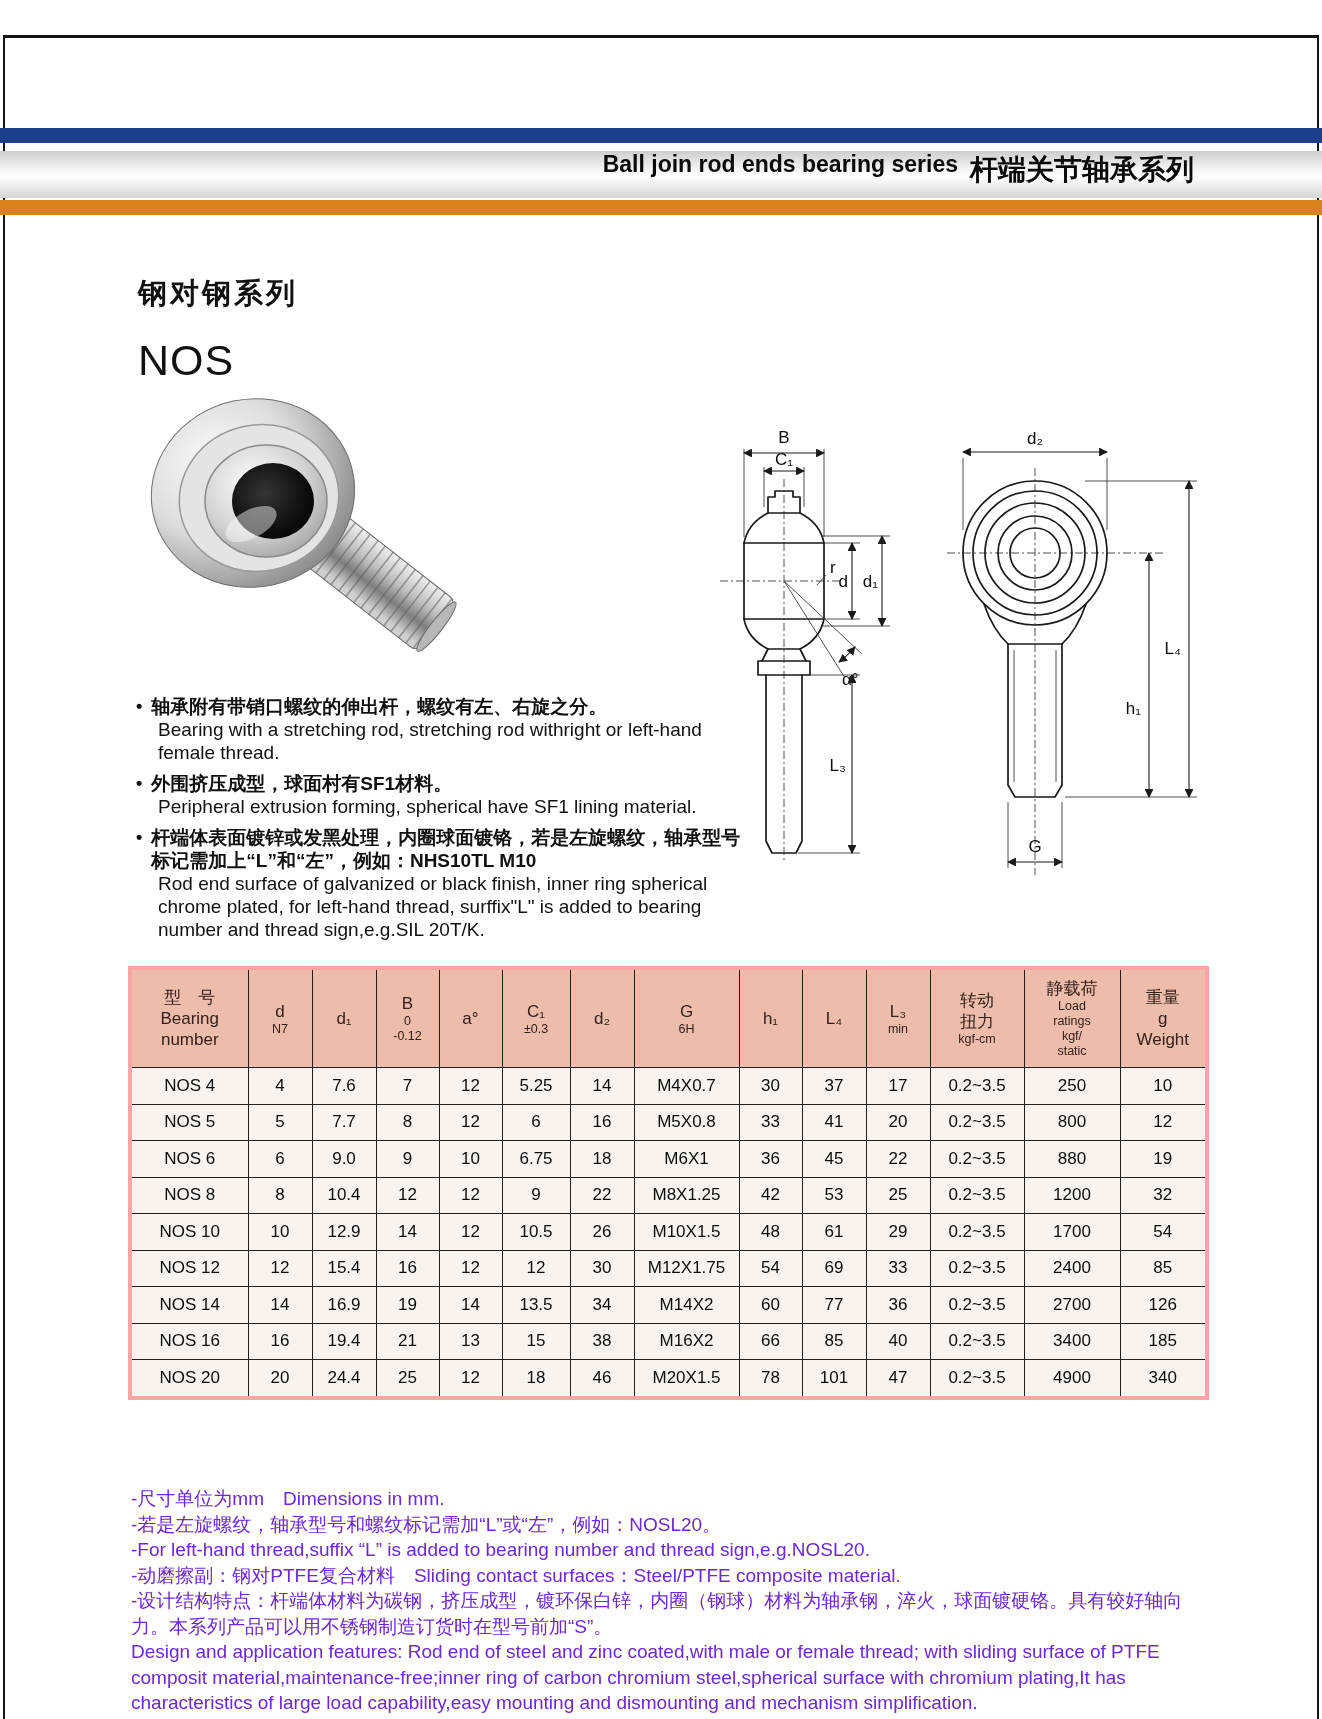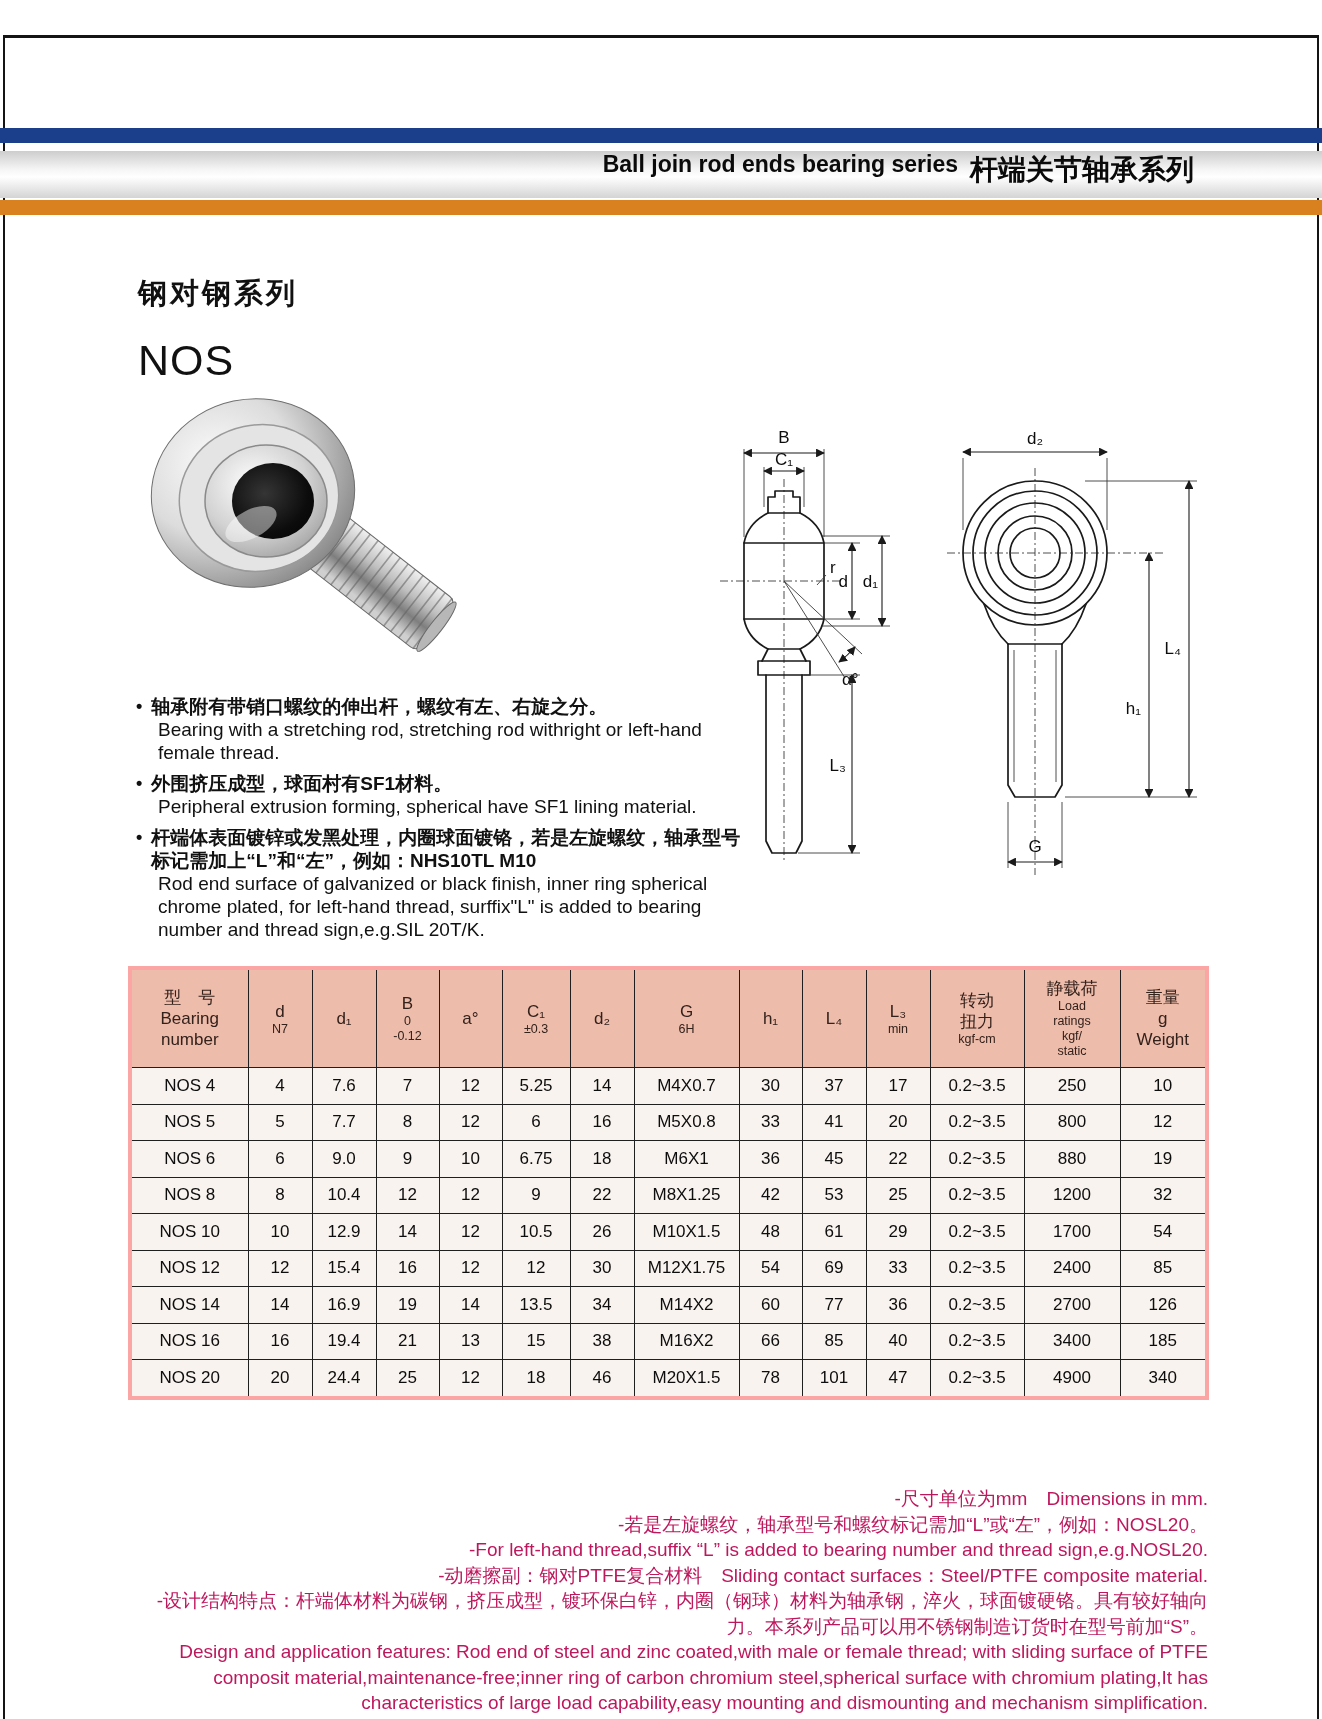--- a/index.html
+++ b/index.html
@@ -37,21 +37,21 @@
   #spec-table{position:absolute;left:128px;top:966px;width:1077px;
     border-collapse:collapse;table-layout:fixed;border:4px solid #fca5a5;}
   #spec-table th,#spec-table td{border:1px solid #1f1f1f;text-align:center;
     vertical-align:middle;padding:0;overflow:hidden;}
   #spec-table th{background:#edbcab;font-weight:normal;color:#33211b;height:97px;}
   .h-main{font-size:17px;line-height:21px;}
   .h-sub{font-size:12.5px;line-height:15px;}
   #spec-table td{height:35.5px;background:#f8f3ee;font-size:17px;color:#0d0d0d;}
 
   #notes{position:absolute;left:131px;top:1486px;width:1077px;
-    font-size:19px;line-height:25.5px;color:#be185d;text-align:right;}
+    font-size:19px;line-height:25.5px;color:#6d28d9;}
 
   
   .dl{fill:none;stroke:#1a1a1a;stroke-width:1.7;stroke-linejoin:round;stroke-linecap:round;}
   .xl{fill:none;stroke:#3a3a3a;stroke-width:0.9;}
   .dim{fill:none;stroke:#1a1a1a;stroke-width:1.1;}
   .cl{fill:none;stroke:#3a3a3a;stroke-width:0.9;stroke-dasharray:8 3 2 3;}
   .dtext{font-size:17px;fill:#0d0d0d;}
   .arr{fill:#1a1a1a;}
 </style>
 </head>

